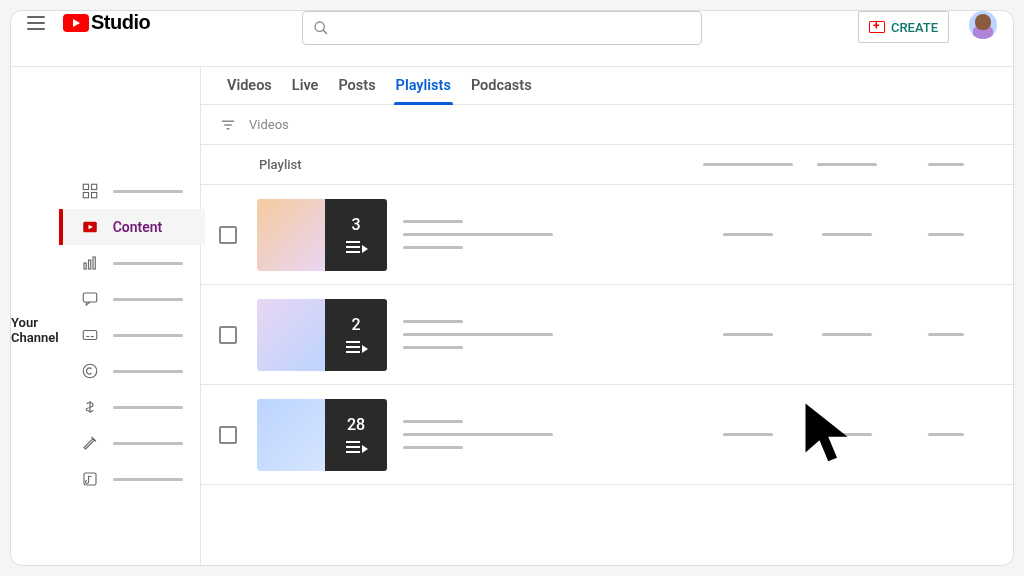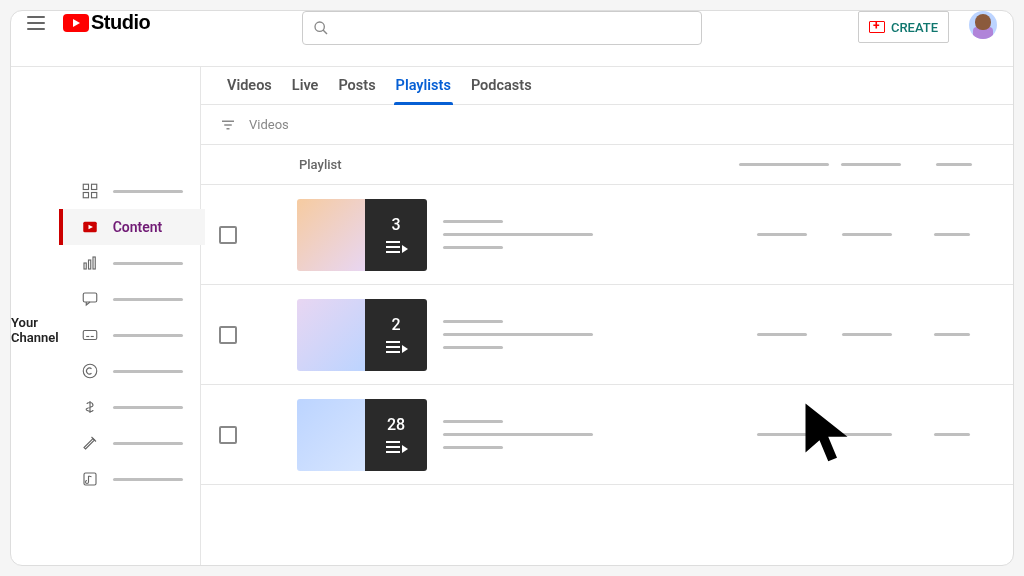--- a/index.html
+++ b/index.html
@@ -58,21 +58,21 @@
 .tab { padding: 10px 2px; font-size: 14.5px; font-weight: 600; color: #555; cursor: pointer; position: relative; }
 .tab.active { color: #065fd4; }
 .tab.active::after { content:''; position:absolute; left:0; right:0; bottom:-1px; height:3px; background:#065fd4; border-radius: 2px 2px 0 0; }
 
 .filter-bar { height: 40px; display: flex; align-items: center; gap: 12px; padding: 0 18px; border-bottom: 1px solid #e5e5e5; }
 .filter-bar svg { width: 18px; height: 18px; stroke: #888; fill: none; }
 .filter-bar .flabel { font-size: 13px; color: #888; }
 
 .table-head { height: 40px; display: flex; align-items: center; padding: 0 18px; border-bottom: 1px solid #e5e5e5; font-size: 13px; color: #666; }
 .col-check { width: 40px; }
-.col-playlist { width: 440px; font-weight: 500; margin-left: 40px; }
+.col-playlist { width: 440px; font-weight: 500; }
 .col-a, .col-b, .col-c { flex: 1; display: flex; justify-content: center; }
 .col-a .ph-line { width: 90px; }
 .col-b .ph-line { width: 60px; }
 .col-c .ph-line { width: 36px; }
 
 .row { height: 100px; display: flex; align-items: center; padding: 0 18px; border-bottom: 1px solid #e5e5e5; }
 .checkbox { width: 18px; height: 18px; border: 2px solid #888; border-radius: 2px; cursor: pointer; }
 .thumb { width: 130px; height: 72px; border-radius: 3px; position: relative; overflow: hidden; display: flex; margin-left: -2px; }
 .thumb .grad { flex: 1; }
 .g1 { background: linear-gradient(135deg, #f6cba0, #e8d6f2); }

